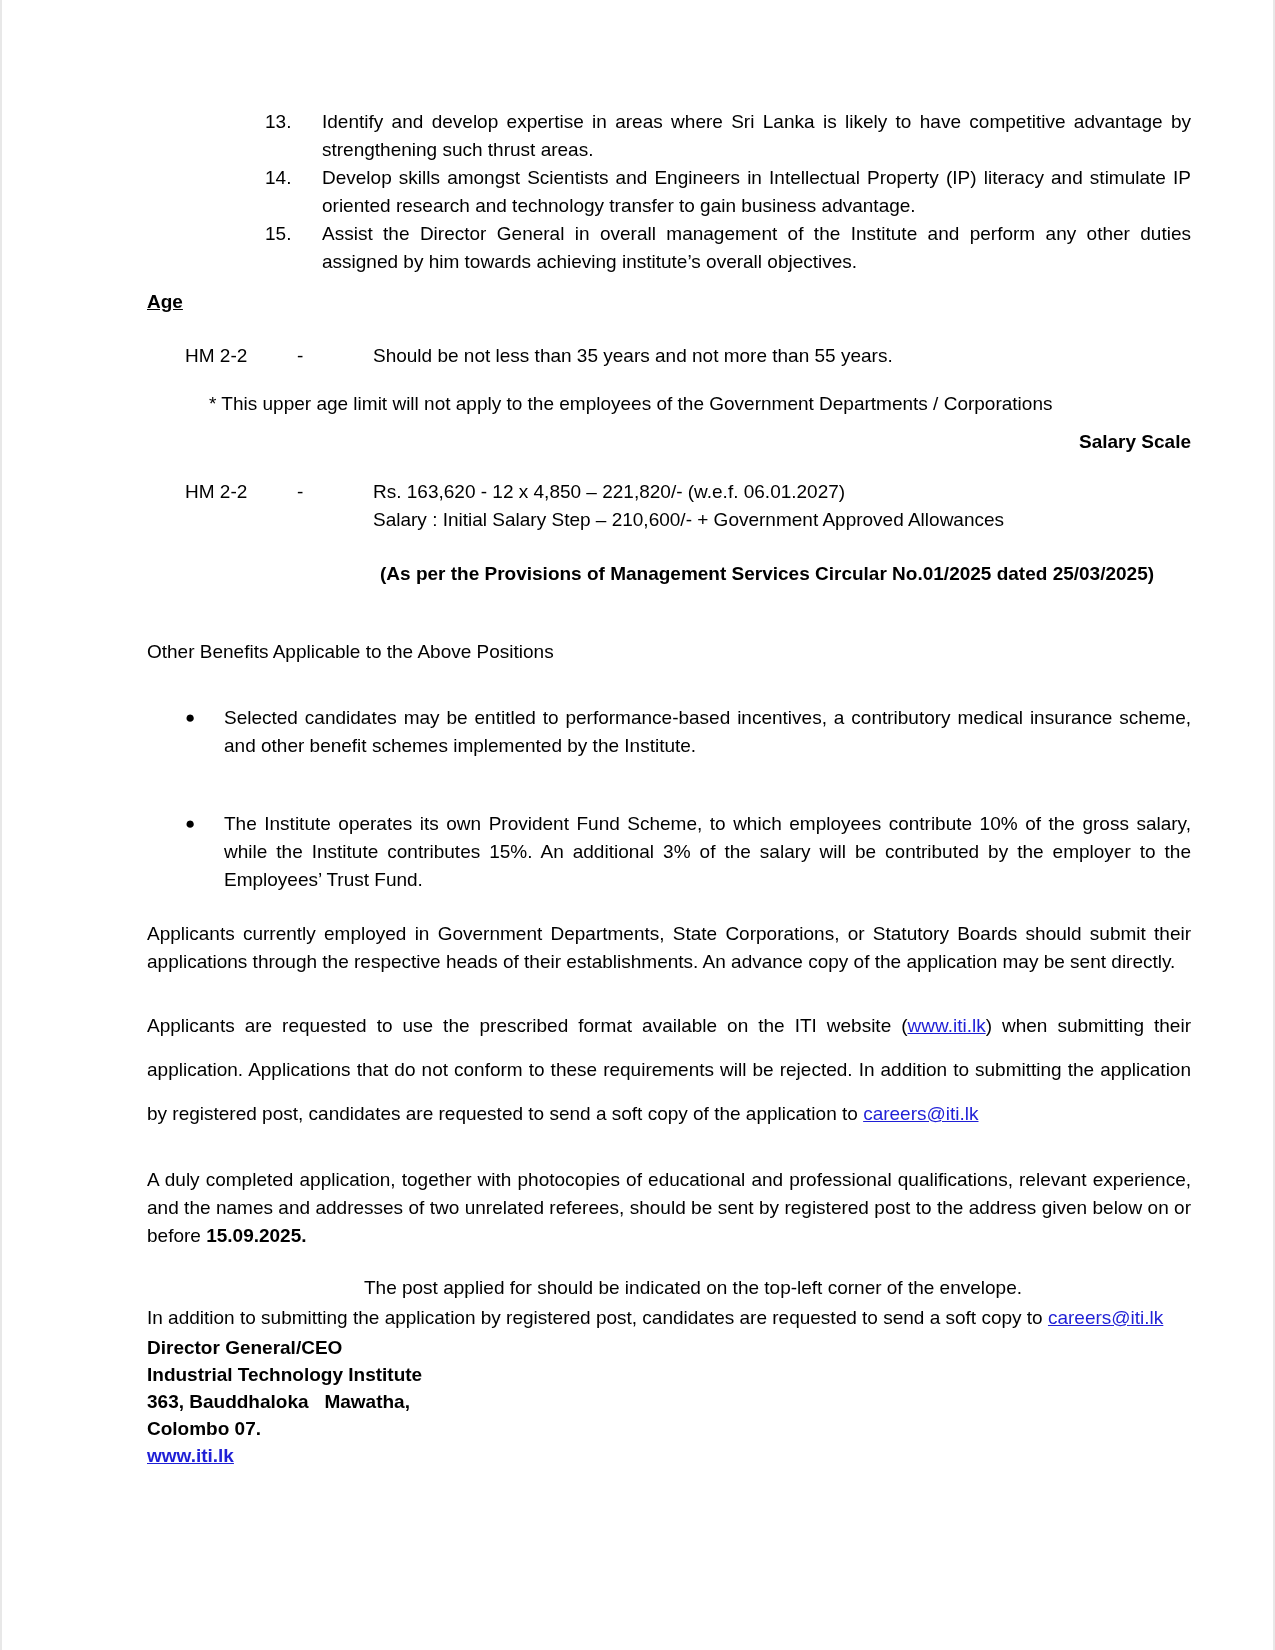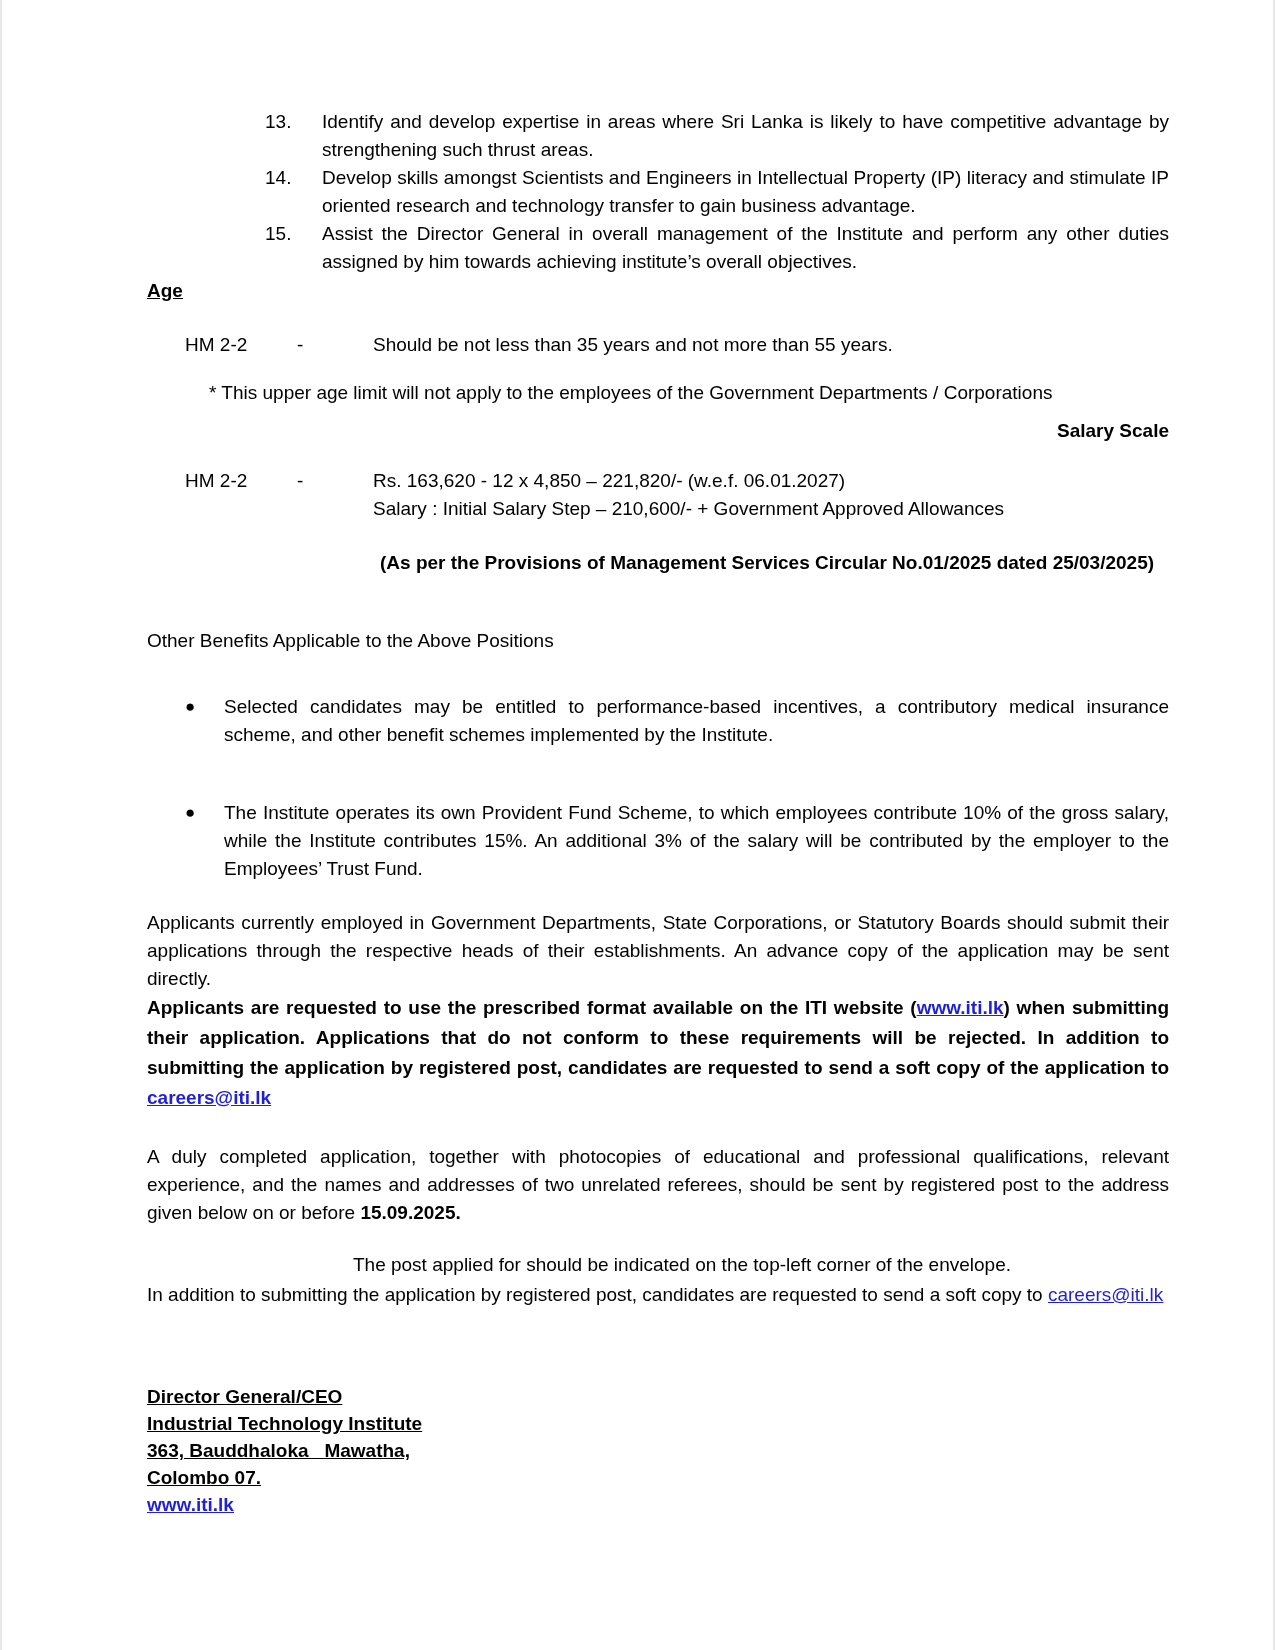--- a/index.html
+++ b/index.html
@@ -6,21 +6,21 @@
   html, body { background: #e8e8e8; }
   .page {
     width: 1271px;
     height: 1650px;
     margin: 0 auto;
     background: var(--page-bg, #ffffff);
     color: var(--text, #000000);
     font-family: "Liberation Sans", "DejaVu Sans", sans-serif;
     font-size: 19px;
     line-height: 28px;
-    padding: 108px 104px 40px 145px;
+    padding: 108px 82px 40px 145px;
     overflow: hidden;
   }
   a.doc-link {
     color: var(--link-blue, #1f1fd6);
     text-decoration: underline;
   }
   .bold { font-weight: bold; }
 
   
   .num-item { display: flex; }
@@ -28,21 +28,21 @@
     flex: 0 0 57px;
     margin-left: 118px;
   }
   .num-item .txt {
     flex: 1;
     text-align: justify;
   }
 
   
   .heading { font-weight: bold; }
-  .h-age { margin-top: 1px; text-decoration: underline; }
+  .h-age { margin-top: 12px; text-decoration: underline; }
   .h-salary { margin-top: 10px; text-align: right; }
 
   
   .grade-row { display: flex; margin-left: 38px; }
   .grade-row .grade { flex: 0 0 112px; }
   .grade-row .dash { flex: 0 0 76px; }
   .grade-row .gtext { flex: 1; }
   .row-age { margin-top: 26px; }
   .row-salary { margin-top: 22px; }
   .circular-line { margin-left: 233px; margin-top: 26px; font-weight: bold; }
@@ -54,27 +54,27 @@
   
   .bullet-item { display: flex; margin-left: 38px; }
   .bullet-item .marker { flex: 0 0 39px; font-size: 17px; }
   .bullet-item .txt { flex: 1; text-align: justify; }
   .b1 { margin-top: 38px; }
   .b2 { margin-top: 50px; }
 
   
   .para { text-align: justify; }
   .p-employed { margin-top: 26px; }
-  .p-format { line-height: 30px; font-weight: bold; }
+  .p-format { margin-top: 28px; line-height: 44px; }
   .p-duly { margin-top: 30px; }
   .p-envelope { margin-top: 24px; text-align: center; margin-left: 48px; }
   .p-softcopy { margin-top: 0; line-height: 32px; }
 
   
-  .footer { margin-top: 72px; font-weight: bold; line-height: 27px; text-decoration: underline; }
+  .footer { font-weight: bold; line-height: 27px; }
   .footer .pre-space { white-space: pre-wrap; }
   .footer a.doc-link { font-weight: bold; }
 </style>
 </head>
 <body>
 
 <div class="page">
 
   <div class="num-list">
     <div class="num-item">

